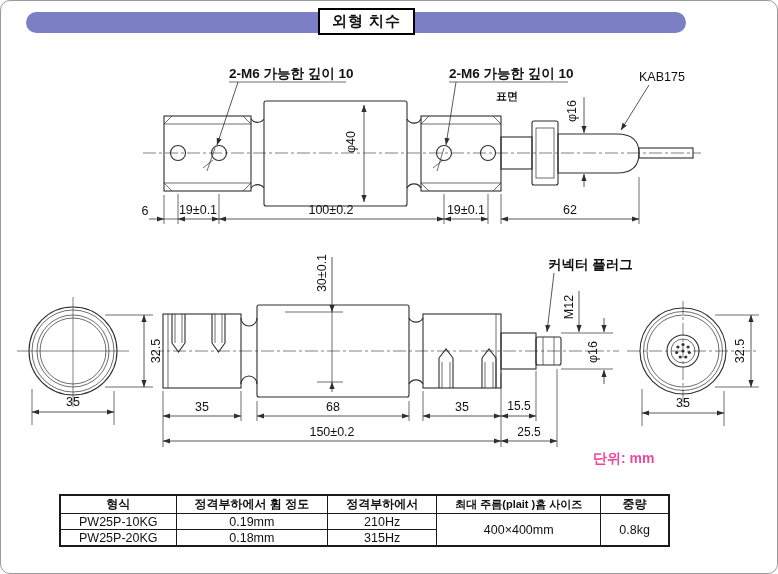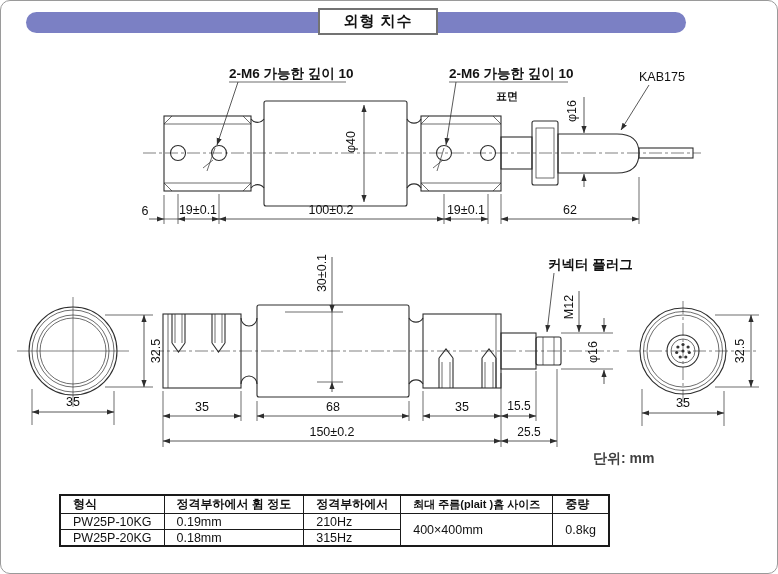--- a/index.html
+++ b/index.html
@@ -6,47 +6,47 @@
   .page{
     position:relative; width:778px; height:574px; background:#fff;
     border:1px solid #9a9a9a; border-radius:10px; overflow:hidden; box-sizing:border-box;
     font-family:"Liberation Sans", sans-serif;
   }
   .banner{
     position:absolute; left:25px; top:11px; width:660px; height:21px;
     background:#7b80c4; border-radius:11px;
   }
   .title-box{
-    position:absolute; left:317px; top:7px; width:120px; height:27px;
-    background:#fff; border:2px solid #737373; box-sizing:border-box;
+    position:absolute; left:317px; top:7px; width:97px; height:27px;
+    background:#fff; border:2px solid #000000; box-sizing:border-box;
     display:flex; align-items:center; justify-content:center;
     font-size:15px; font-weight:bold; color:#111; letter-spacing:1px;
   }
   svg.drawing{position:absolute; left:0; top:0;}
   .ol{fill:none; stroke:#2e2e2e; stroke-width:1.1;}
   .thin{fill:none; stroke:#2e2e2e; stroke-width:0.7;}
   .dim{fill:none; stroke:#2e2e2e; stroke-width:0.8;}
   .cl{fill:none; stroke:#4a4a4a; stroke-width:0.7; stroke-dasharray:13 3 3 3;}
   .cl2{fill:none; stroke:#4a4a4a; stroke-width:0.7;}
   text{fill:#111;}
   .dimtxt{font-size:12.5px;}
   .dimtxt-s{font-size:12px;}
   .lbl{font-size:13.5px; font-weight:bold;}
   .lbl-s{font-size:11px; font-weight:bold;}
   .lbl-m{font-size:12.5px;}
   .unit-note{
-    position:absolute; left:592px; top:449px; font-size:14px; font-weight:bold; color:#404040;
+    position:absolute; left:592px; top:449px; font-size:14px; font-weight:bold; color:#ec4899;
   }
   table.spec{
     position:absolute; left:58px; top:493px; border-collapse:collapse;
     border:2px solid #1a1a1a; table-layout:fixed; background:#fff;
   }
   table.spec th, table.spec td{
-    border:1px solid #1a1a1a; text-align:left; vertical-align:middle;
-    padding:0 12px; color:#111; overflow:hidden; white-space:nowrap;
+    border:1px solid #1a1a1a; text-align:center; vertical-align:middle;
+    padding:0 18px; color:#111; overflow:hidden; white-space:nowrap;
   }
   table.spec th{font-size:12px; font-weight:bold; height:17px;}
   table.spec th.small-h{font-size:12px;}
   table.spec th.med-h{font-size:11px;margin-top:32px;}
   table.spec td{font-size:12.5px; height:15px;}
 </style>
 </head>
 <body>
 
 <div class="page">

